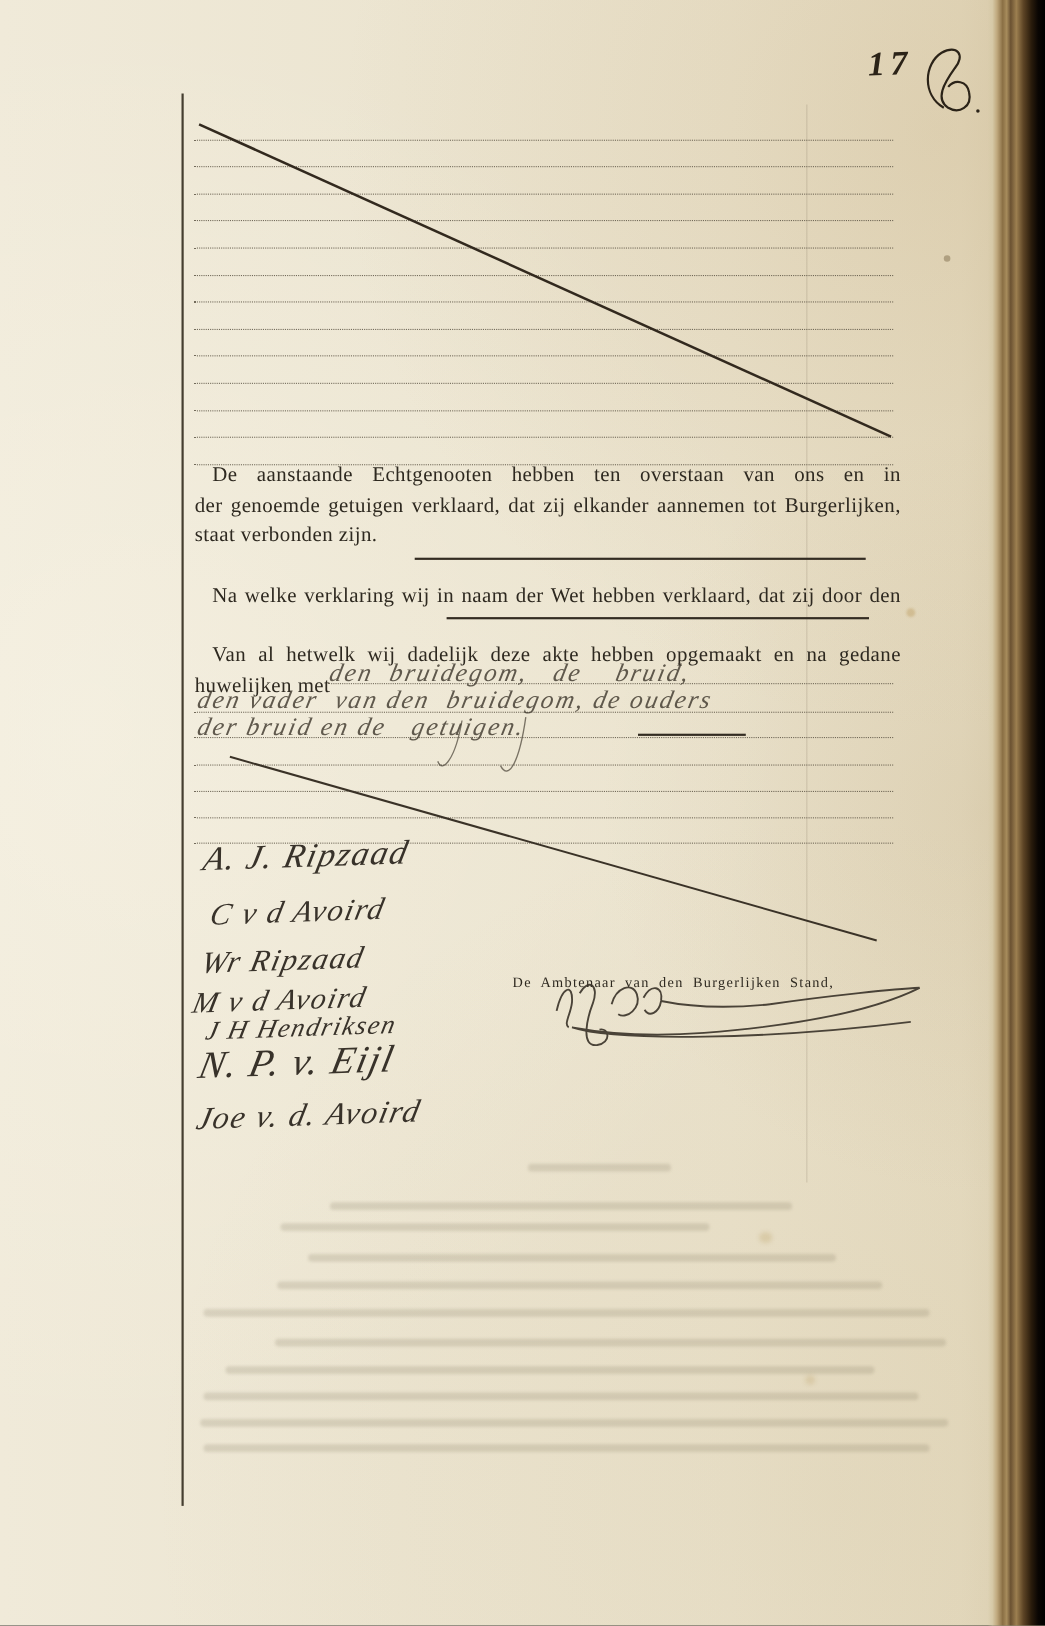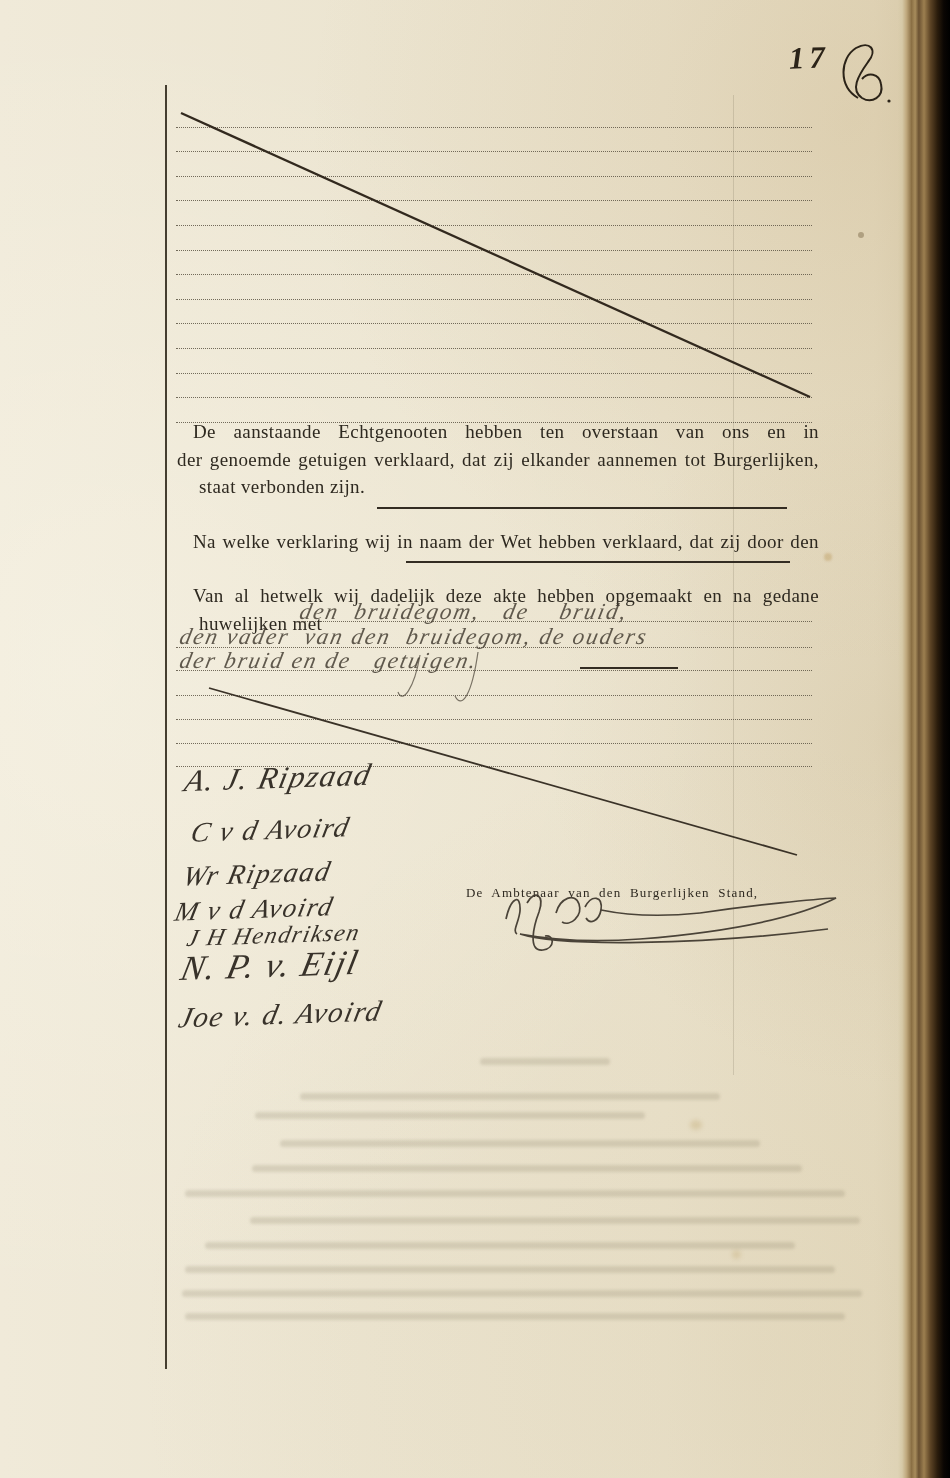--- a/index.html
+++ b/index.html
@@ -27,21 +27,21 @@
   .ruled-top{position:absolute;left:176px;top:103px;width:636px;}
   .ruled-top .rline{height:23.6px;border-bottom:1.4px dotted #5d5545;opacity:.85;}
   .dotline{position:absolute;height:0;border-bottom:1.4px dotted #5d5545;opacity:.85;}
   .solidline{position:absolute;background:#332c22;height:1.6px;}
 
   
   .ptext{position:absolute;left:177px;width:642px;font-size:19px;letter-spacing:.4px;
          color:#2e2920;line-height:27.5px;}
   .jline{text-align:justify;height:27.5px;overflow:hidden;}
   .jline::after{content:"";display:inline-block;width:100%;}
-  .pline{height:27.5px;overflow:hidden;margin-left:22px;}
+  .pline{height:27.5px;overflow:hidden;}
   .indent{text-indent:16px;}
 
   
   .hand{position:absolute;font-style:italic;color:#474035;transform:skewX(-12deg);
         white-space:pre;letter-spacing:2px;}
   .fill{font-size:23px;opacity:.85;}
   .sig{transform:skewX(-14deg) rotate(-2deg);letter-spacing:1.5px;color:#38322a;}
 
   .official-title{position:absolute;left:466px;top:885px;font-size:13px;color:#2e2920;
         letter-spacing:1.2px;word-spacing:4px;}

